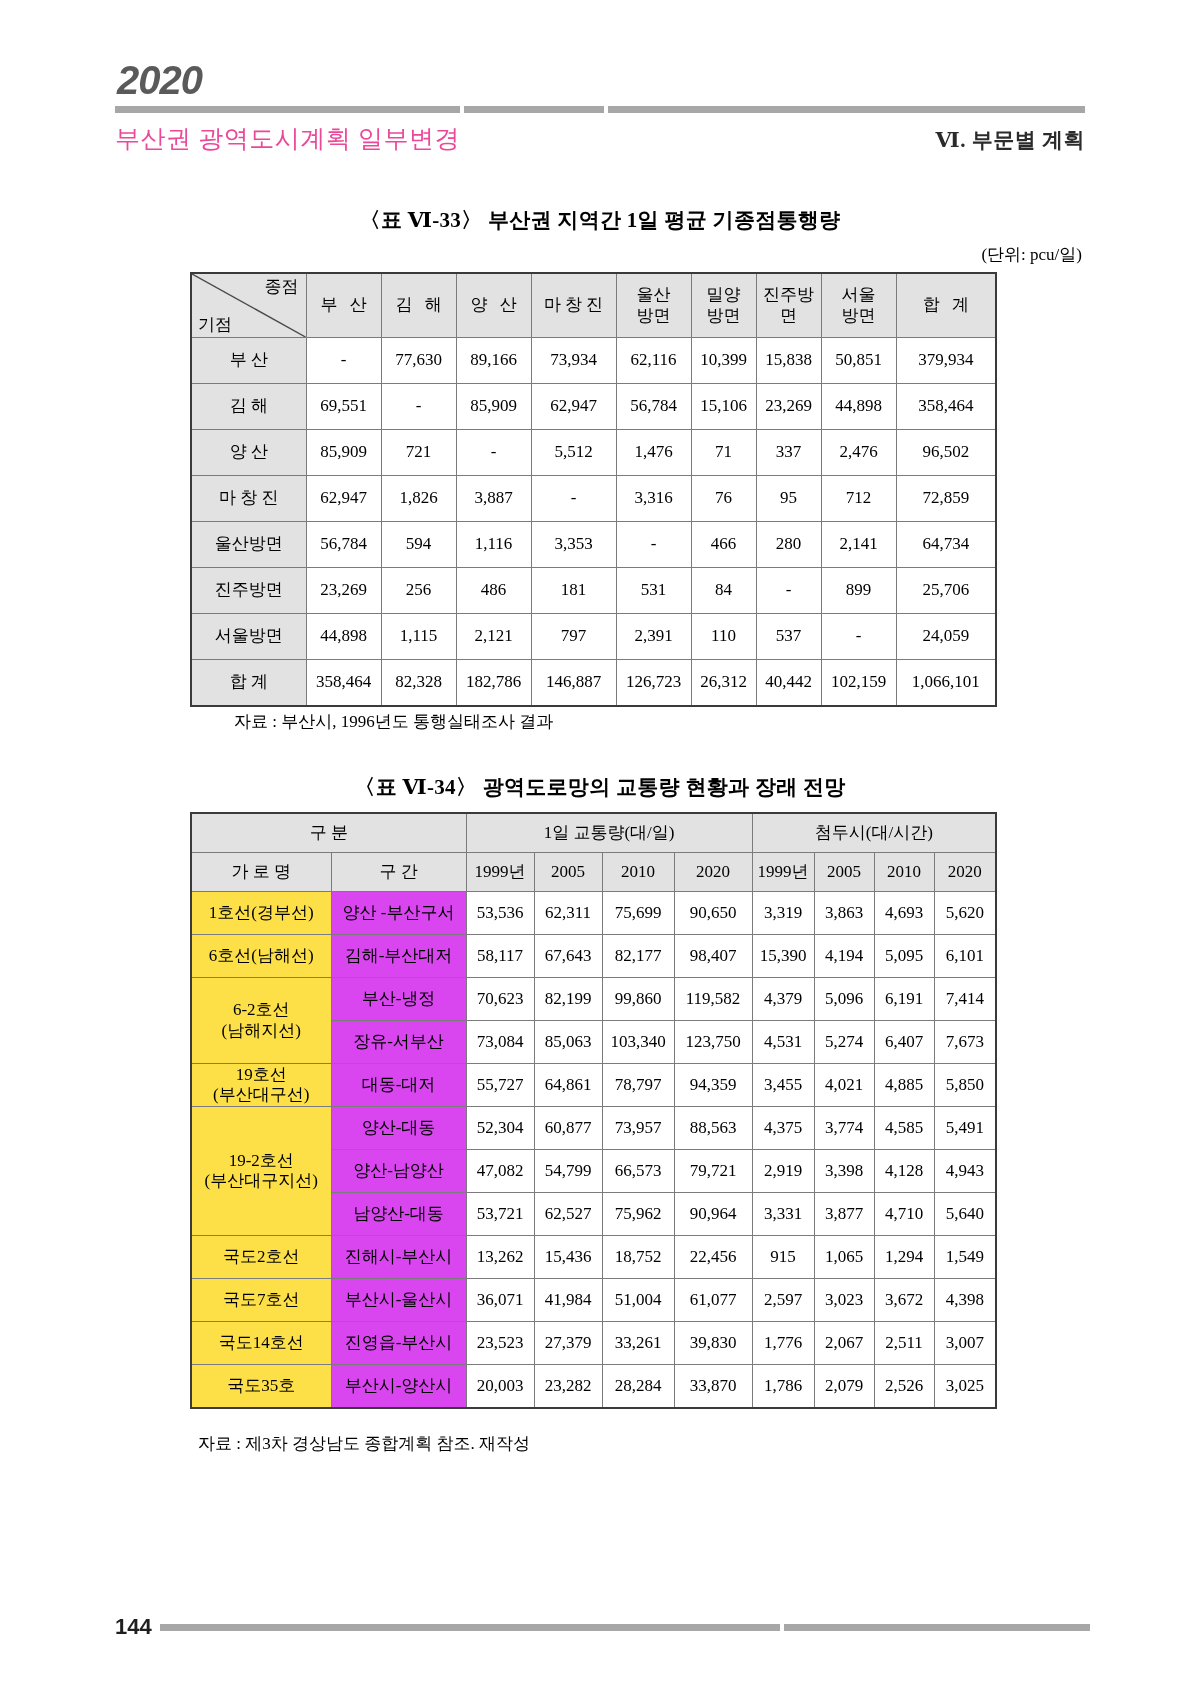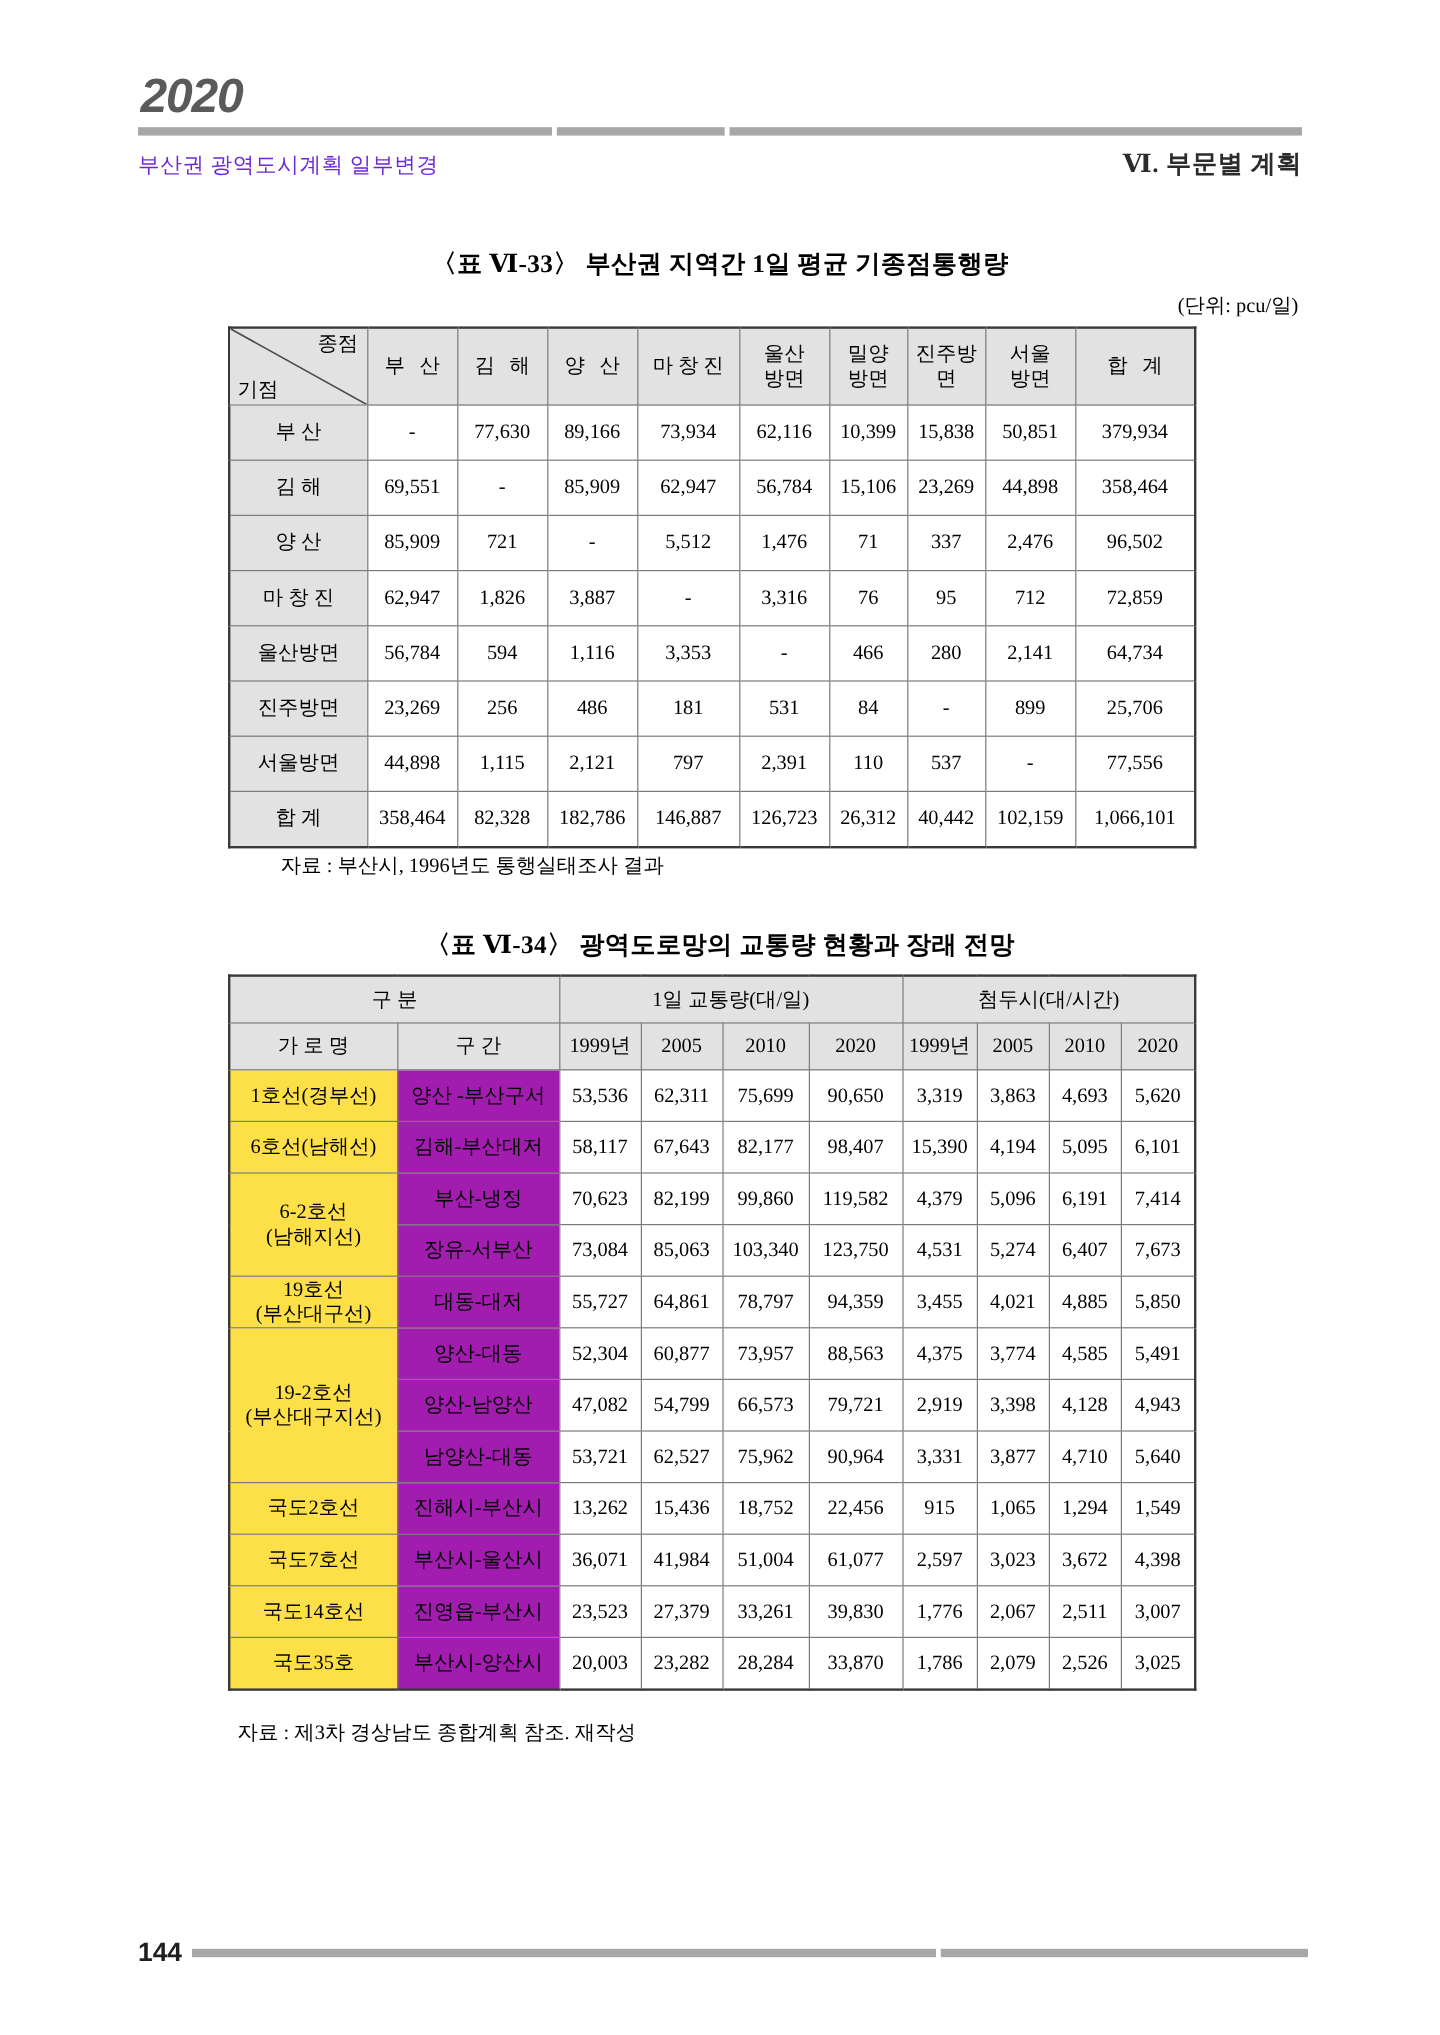--- a/index.html
+++ b/index.html
@@ -54,22 +54,22 @@
   .hdr-rules .seg2 { width: 140px; }
   .hdr-rules .seg3 { flex: 1 1 auto; }
 
   .hdr-line {
     display: flex;
     justify-content: space-between;
     align-items: baseline;
     margin-top: 9px;
   }
   .hdr-left {
-    font-size: 18px;
-    color: #6d28d9;
+    font-size: 25px;
+    color: #ec4899;
     letter-spacing: 0.5px;
   }
   .hdr-right {
     font-size: 21px;
     font-weight: bold;
     color: #2b2b2b;
     letter-spacing: 0.5px;
   }
 
   
@@ -159,21 +159,21 @@
 
   
   #table2-wrap {
     position: absolute;
     left: 190px;
     top: 812px;
   }
   #table2 { width: 805px; }
   #table2 td { height: 42px; }
   #table2 td.group-cell { background: #fde047; }
-  #table2 .seg-name { background: #a21caf; }
+  #table2 .seg-name { background: #d946ef; }
   #table2 .hrow td { height: 38px; }
 
   
   .pg-footer {
     position: absolute;
     left: 115px;
     bottom: 56px;
     width: 975px;
     display: flex;
     align-items: center;
@@ -328,21 +328,21 @@
           <tr>
             <td class="rowhd outer-l">서울방면</td>
             <td class="">44,898</td>
             <td class="">1,115</td>
             <td class="">2,121</td>
             <td class="">797</td>
             <td class="">2,391</td>
             <td class="">110</td>
             <td class="">537</td>
             <td class="">-</td>
-            <td class="outer-r ">77,556</td>
+            <td class="outer-r ">24,059</td>
           </tr>
           <tr>
             <td class="rowhd outer-l outer-b">합    계</td>
             <td class="outer-b">358,464</td>
             <td class="outer-b">82,328</td>
             <td class="outer-b">182,786</td>
             <td class="outer-b">146,887</td>
             <td class="outer-b">126,723</td>
             <td class="outer-b">26,312</td>
             <td class="outer-b">40,442</td>

